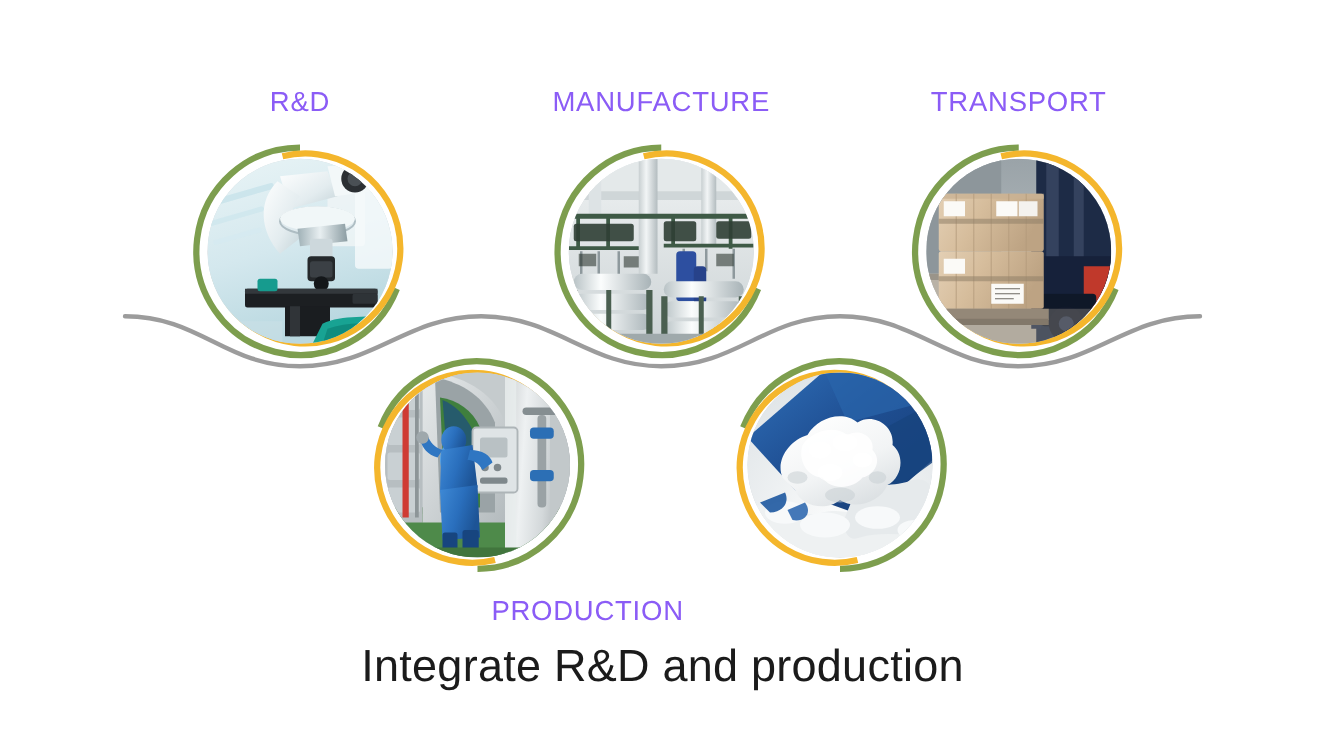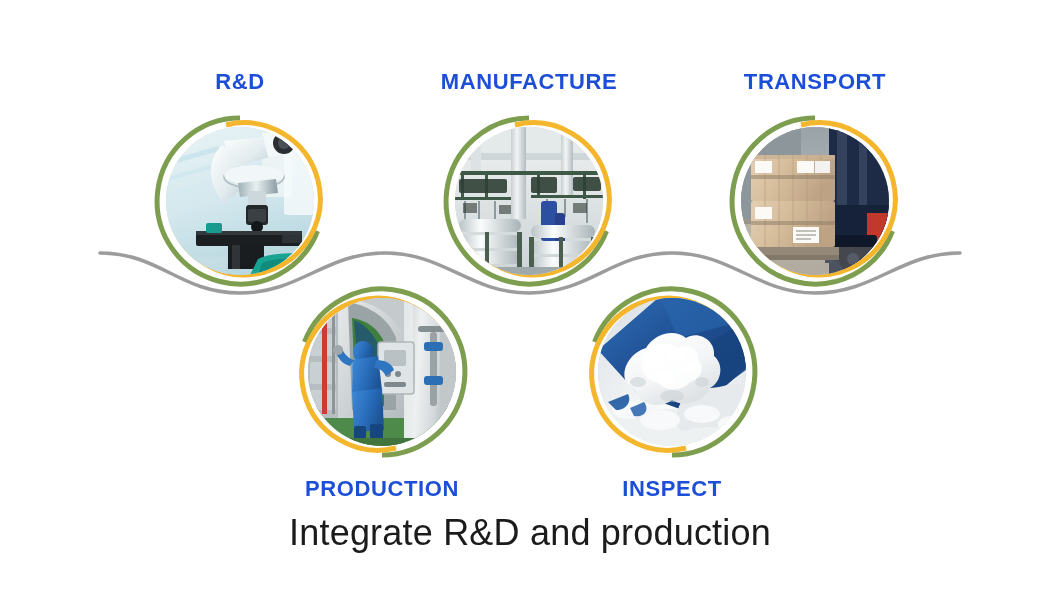--- a/index.html
+++ b/index.html
@@ -53,28 +53,28 @@
   .photo svg {
     display: block;
     width: 148px;
     height: 148px;
   }
   .node-label {
     position: absolute;
     width: 330px;
     text-align: center;
     left: -77px;
-    color: #1d4ed8;
+    color: #8b5cf6;
     font-size: 22px;
-    font-weight: 700;
+    font-weight: 400;
     letter-spacing: 0.6px;
     white-space: nowrap;
   }
   .node-label.above { top: -44px; }
-  .node-label.below { top: 192px; }
+  .node-label.below { top: 192px; text-align: right; }
   #headline {
     position: absolute;
     left: 0;
     top: 512px;
     width: 1060px;
     text-align: center;
     color: #1b1b1b;
     font-size: 36px;
     font-weight: 400;
     letter-spacing: 0.2px;
@@ -409,18 +409,17 @@
         <g fill="#f7f9fa">
           <ellipse cx="30" cy="112" rx="16" ry="9"></ellipse>
           <ellipse cx="62" cy="122" rx="20" ry="10"></ellipse>
           <ellipse cx="104" cy="116" rx="18" ry="9"></ellipse>
           <ellipse cx="134" cy="126" rx="14" ry="8"></ellipse>
         </g>
         <path d="M30 96 C34 104, 28 112, 18 112 L10 104 Z" fill="#1d58a0" opacity="0.9"></path>
         <path d="M46 104 C52 112, 46 120, 36 118 L32 110 Z" fill="#2461ac" opacity="0.85"></path>
       </svg>
     </div>
-    <div class="node-label below">INSPECT</div>
   </div>
 
   <div id="headline">Integrate R&amp;D and production</div>
 
 </div>
 
 </body></html>

